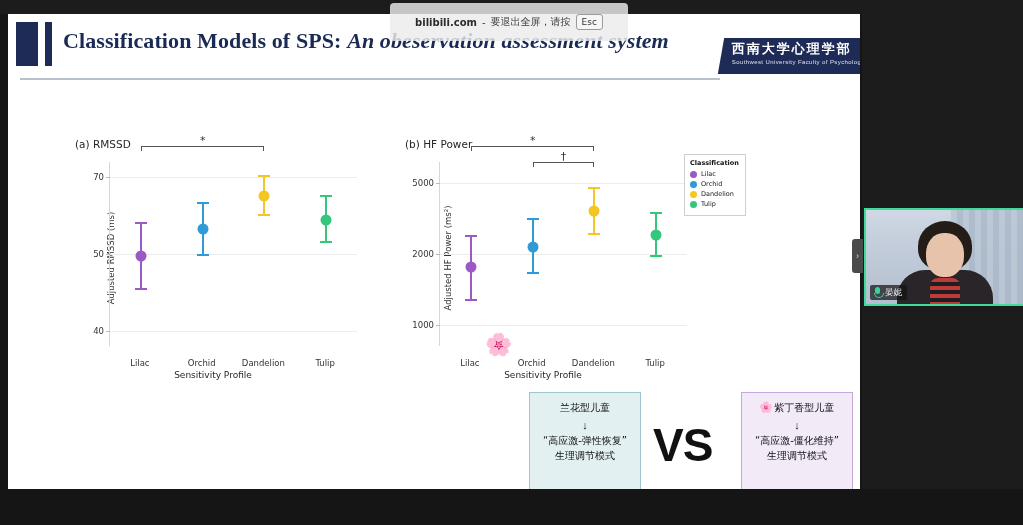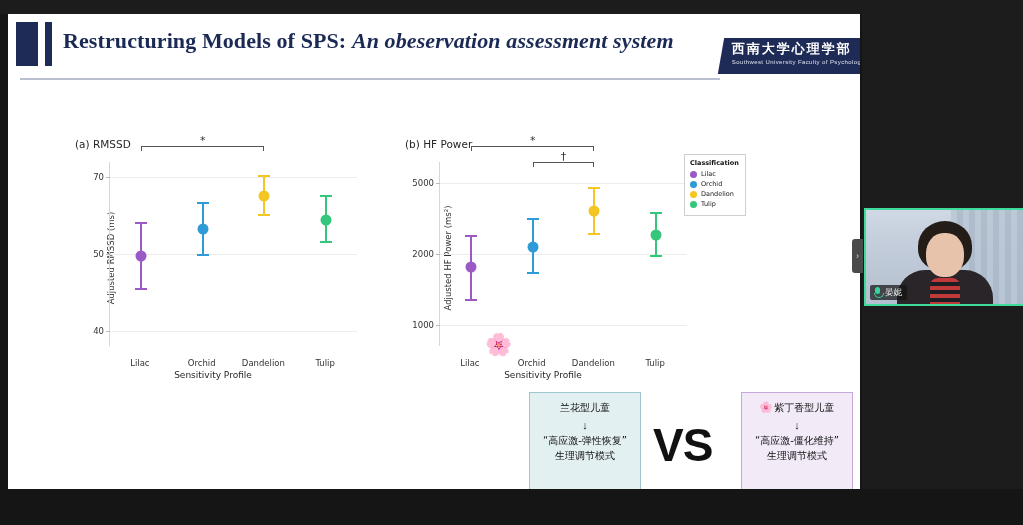--- a/index.html
+++ b/index.html
@@ -320,21 +320,21 @@
 <div id="app">
 
   <div class="top-strip"></div>
 
   <div class="share-area">
     <div class="slide">
 
       <div class="title-band">
         <div class="title-bar-left"></div>
         <div class="slide-title">
-          <span>Restructuring Models of SPS:</span>
+          <span>Classification Models of SPS:</span>
           <em>An obeservation assessment system</em>
         </div>
         <div class="title-rule"></div>
         <div class="logo-badge">
           <div class="logo-inner">
             <div class="logo-cn">西南大学心理学部</div>
             <div class="logo-en">Southwest University Faculty of Psychology</div>
           </div>
         </div>
       </div>
@@ -485,20 +485,26 @@
         <div class="cmp-head">
           <span class="fl">🌸</span><span>紫丁香型儿童</span>
         </div>
         <div class="cmp-arrow">↓</div>
         <div class="cmp-line">“高应激-僵化维持”</div>
         <div class="cmp-line">生理调节模式</div>
       </div>
     </div>
   </div>
 
+  <div class="toast">
+    <span class="brand">bilibili.com</span>
+    <span>-</span>
+    <span>要退出全屏，请按</span>
+    <span class="esc-key">Esc</span>
+  </div>
 
   <div class="video-rail">
     <div class="video-tile">
       <div class="vid-bg">
         <div class="vid-curtain"></div>
       </div>
       <div class="vid-body"></div>
       <div class="vid-shirt"></div>
       <div class="vid-hair"></div>
       <div class="vid-face"></div>

